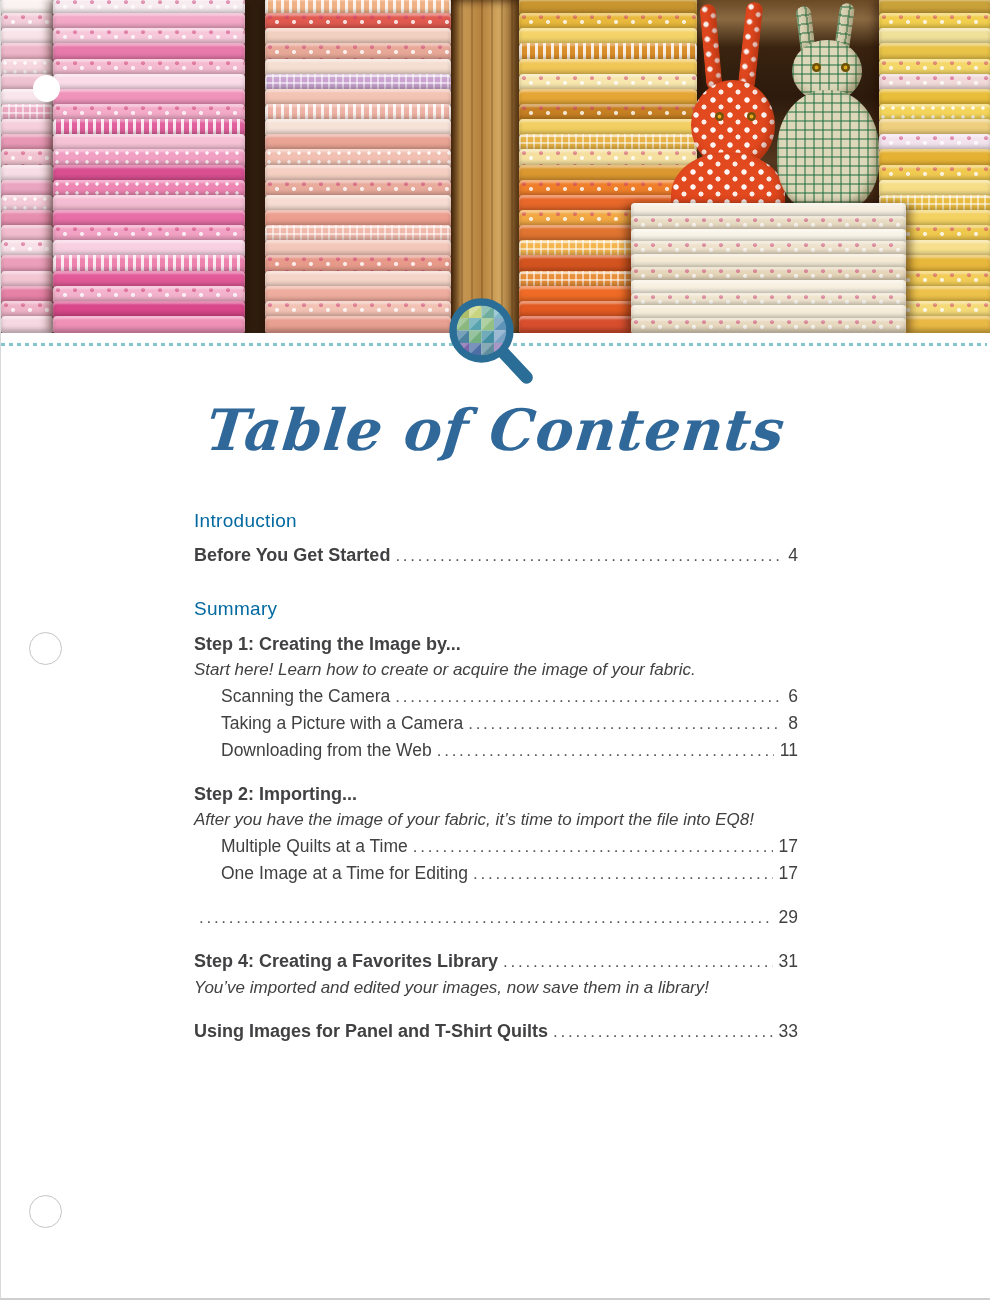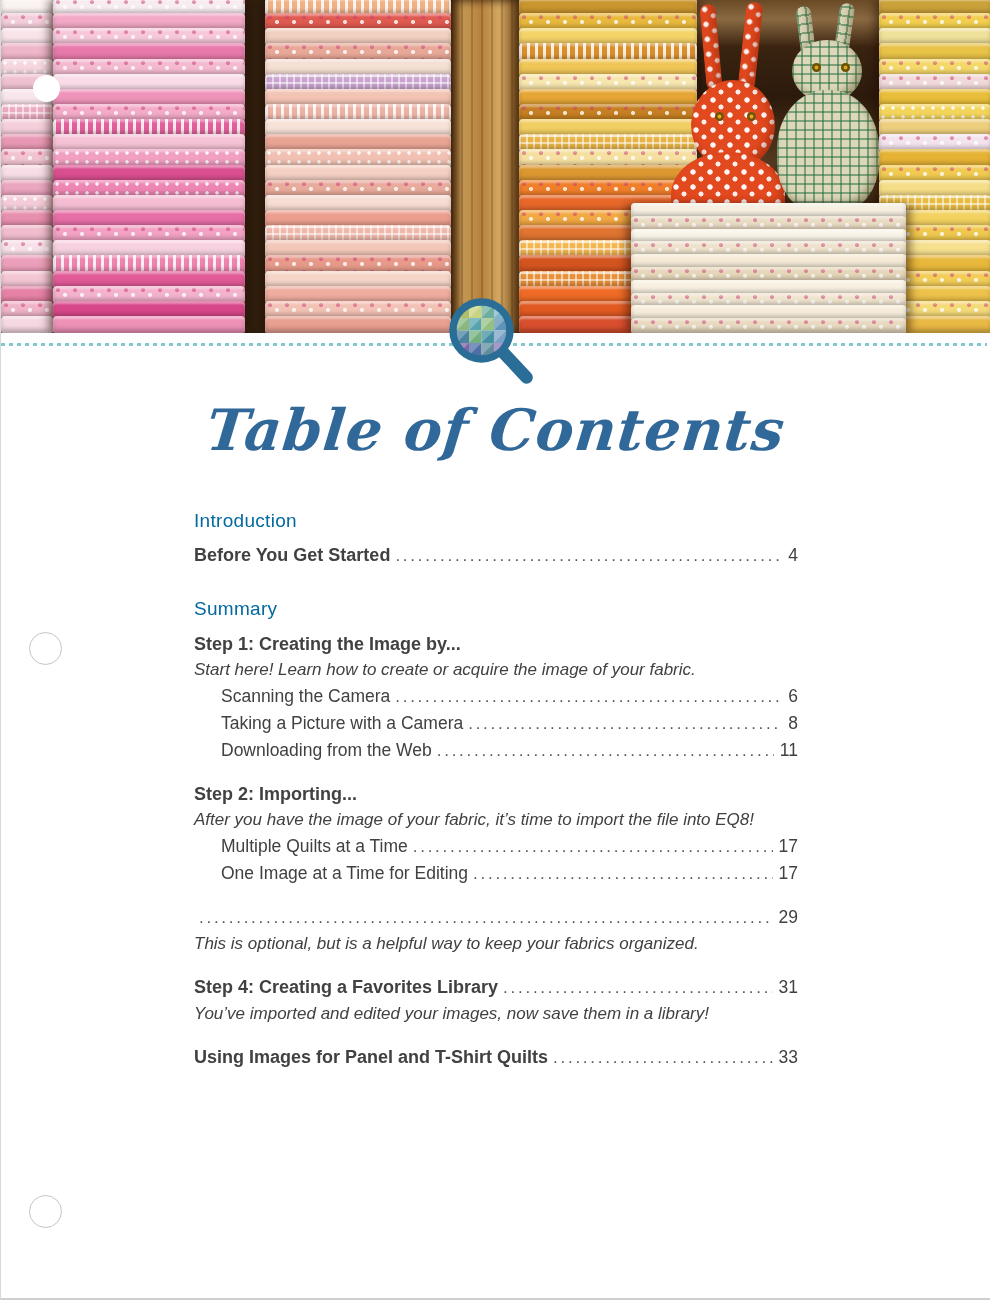--- a/index.html
+++ b/index.html
@@ -344,21 +344,20 @@
         <span class="dots"></span>
         <span class="pg">17</span>
       </div>
     </div>
 
     <div class="group">
       <div class="row">
         <span class="dots"></span>
         <span class="pg">29</span>
       </div>
-      <div class="desc">This is optional, but is a helpful way to keep your fabrics organized.</div>
     </div>
 
     <div class="group">
       <div class="row">
         <span class="lab-b">Step 4: Creating a Favorites Library</span>
         <span class="dots"></span>
         <span class="pg">31</span>
       </div>
       <div class="desc">You’ve imported and edited your images, now save them in a library!</div>
     </div>

